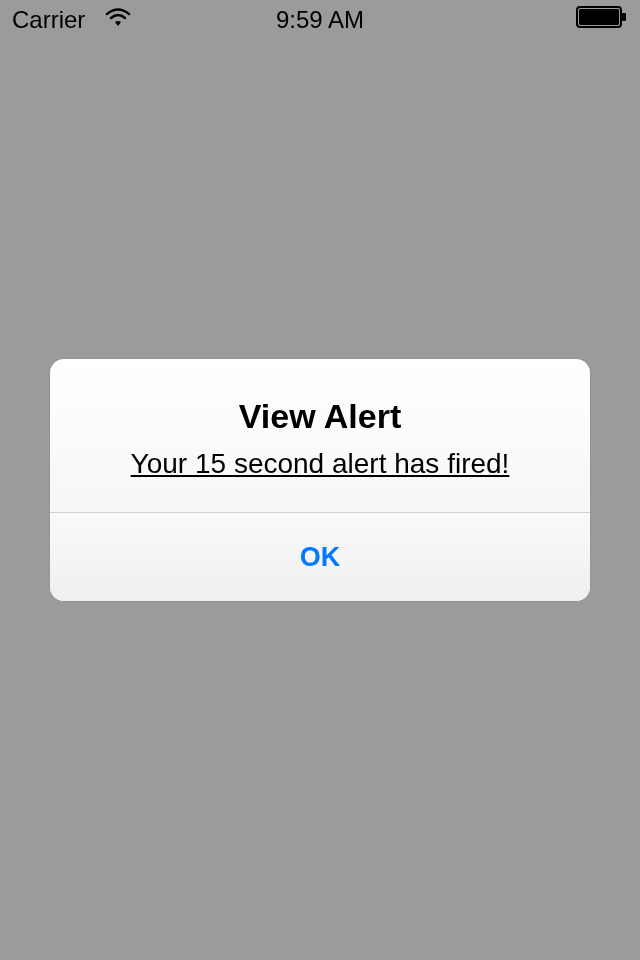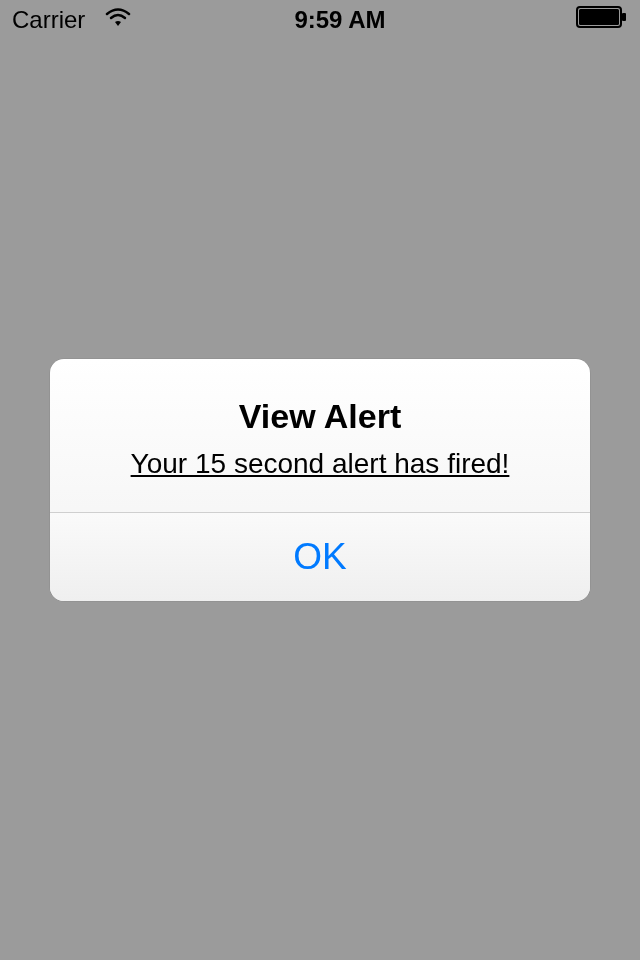--- a/index.html
+++ b/index.html
@@ -30,22 +30,21 @@
     }
     .status-left {
       display: flex;
       align-items: center;
       gap: 19px;
     }
     .status-center {
       position: absolute;
       left: 50%;
       transform: translateX(-50%);
-      font-weight: 700;
-      margin-left: 20px;
+      font-weight: 400;
     }
     .status-right {
       display: flex;
       align-items: center;
     }
     .wifi-icon {
       display: inline-block;
     }
     .battery-icon {
       display: inline-block;
@@ -88,22 +87,22 @@
     .alert-divider {
       height: 1px;
       background: #cfcfcf;
     }
     .alert-button {
       width: 100%;
       height: 88px;
       display: flex;
       align-items: center;
       justify-content: center;
-      font-size: 37px;
-      font-weight: 400;
+      font-size: 27px;
+      font-weight: 700;
       color: #007aff;
       background: linear-gradient(to bottom, #fafafa 0%, #efefef 100%);
       border: none;
       cursor: pointer;
     }
   </style>
 </head>
 <body>
 
 <div class="status-bar">

